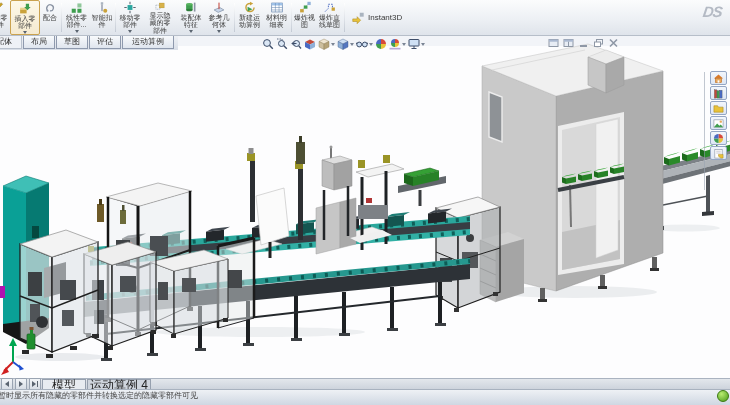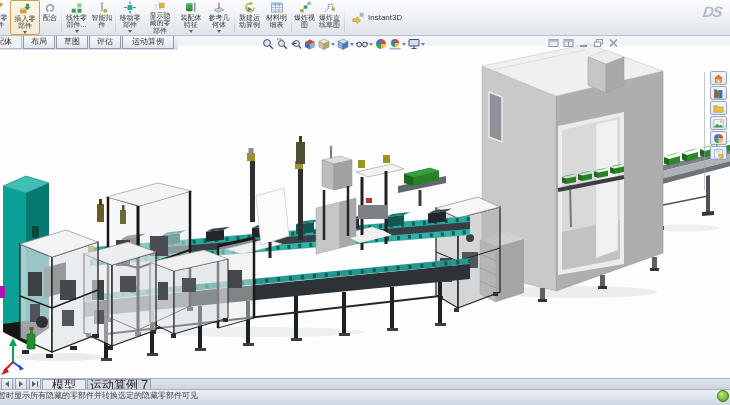--- a/index.html
+++ b/index.html
@@ -682,19 +682,19 @@
       <span class="tri-l"></span>
     </div>
   <div class="navbtn">
       <span class="tri-r"></span>
     </div>
   <div class="navbtn">
       <span class="tri-r"></span>
       <span class="bar-r"></span>
     </div>
   <div class="mtab active" style="width:44px">模型</div>
-  <div class="mtab" style="width:64px">运动算例 7</div>
+  <div class="mtab" style="width:64px">运动算例 4</div>
 </div>
 
 <div class="statusbar">
   <span class="hint">暂时显示所有隐藏的零部件并转换选定的隐藏零部件可见</span>
 </div>
 <div class="quicktip"></div>
 
 </body></html>

